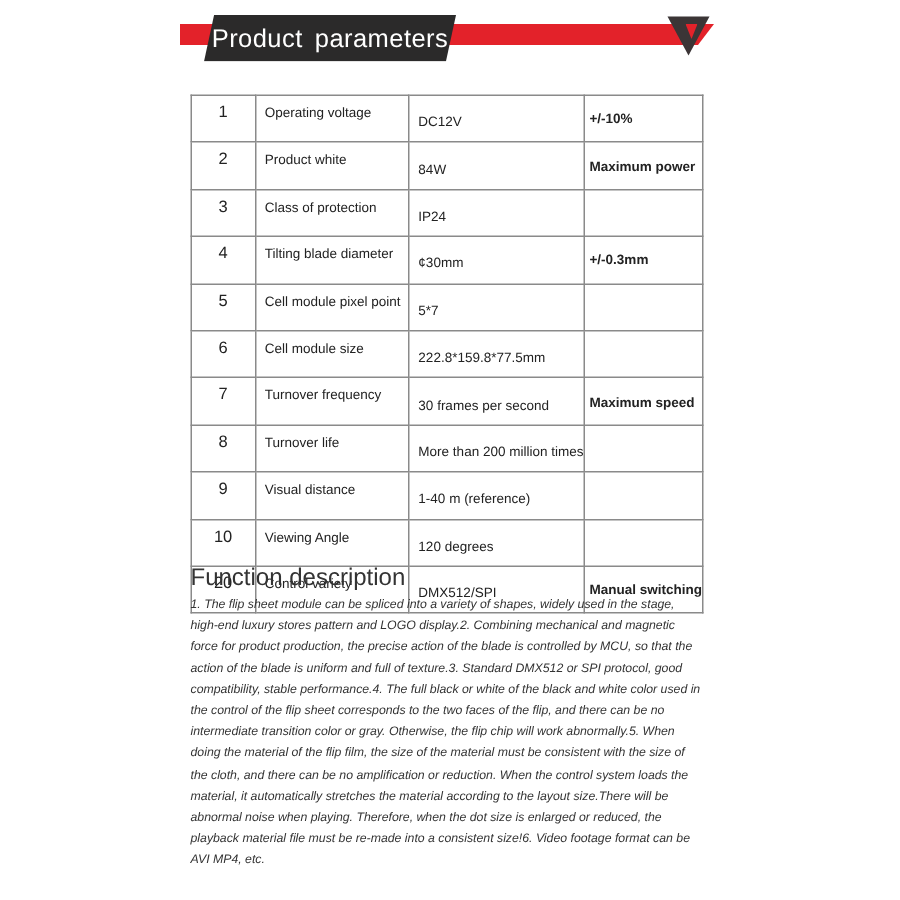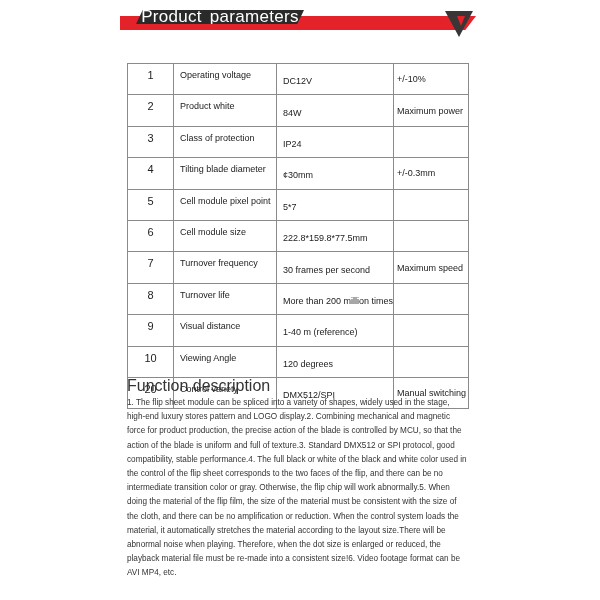--- a/index.html
+++ b/index.html
@@ -2,37 +2,37 @@
 <html><head>
   <meta charset="utf-8">
   <style>
     html, body { margin: 0; padding: 0; background: #ffffff; }
     body { width: 600px; height: 600px; position: relative; overflow: hidden;
       font-family: "Liberation Sans", "DejaVu Sans", sans-serif; color: #222; }
 
     .banner { position: absolute; left: 118px; top: 8px; width: 362px; height: 30px; }
     .banner .red-bar { position: absolute; left: 2px; top: 8px; width: 356px; height: 14px; background: #e3222a;
       clip-path: polygon(0 0, 100% 0, 97% 100%, 0 100%); }
-    .banner .dark-tab { position: absolute; left: 18px; top: 2px; width: 168px; height: 14px; background: #2b2a2a;
+    .banner .dark-tab { position: absolute; left: 18px; top: 2px; width: 168px; height: 31px; background: #2b2a2a;
       clip-path: polygon(4% 0, 100% 0, 96% 100%, 0 100%); display: flex; align-items: center; justify-content: center; }
     .banner .dark-tab span { color: #ffffff; font-size: 17px; letter-spacing: 0.3px; word-spacing: 3px; }
     .banner .tri { position: absolute; left: 327px; top: 3px; width: 0; height: 0;
       border-left: 14px solid transparent; border-right: 14px solid transparent; border-top: 26px solid #3b3536; }
     .banner .tri-red { position: absolute; left: 339px; top: 8px; width: 8px; height: 10px; background: #e3222a;
       clip-path: polygon(0 0, 100% 0, 50% 100%); }
 
     table.params { position: absolute; left: 127px; top: 63px; width: 342px; border-collapse: collapse; font-size: 9px; }
     table.params td { border: 1px solid #8a8a8a; height: 24.4px; padding: 0 0 0 6px; vertical-align: middle; white-space: nowrap; }
     table.params td.num { width: 45px; text-align: center; padding: 0; font-size: 11px; vertical-align: top; padding-top: 5px; }
     table.params td.name { width: 96px; vertical-align: top; padding-top: 6px; }
     table.params td.value { width: 109px; padding-top: 4px; margin-left: 34px; }
-    table.params td.note { padding-left: 3px; }
+    table.params td.note { padding-left: 3px; font-weight: bold; }
 
     .func-title { position: absolute; left: 127px; top: 377px; font-size: 16px; color: #333; }
-    .func-body { position: absolute; left: 127px; top: 396px; width: 340px; font-size: 8.2px; line-height: 14.2px; color: #333; }
+    .func-body { position: absolute; left: 127px; top: 396px; width: 340px; font-size: 8.2px; line-height: 14.2px; color: #333; font-style: italic; }
   </style>
 </head>
 <body>
 
 <div class="banner">
   <div class="red-bar"></div>
   <div class="dark-tab">
     <span>Product parameters</span>
   </div>
   <div class="tri"></div>

